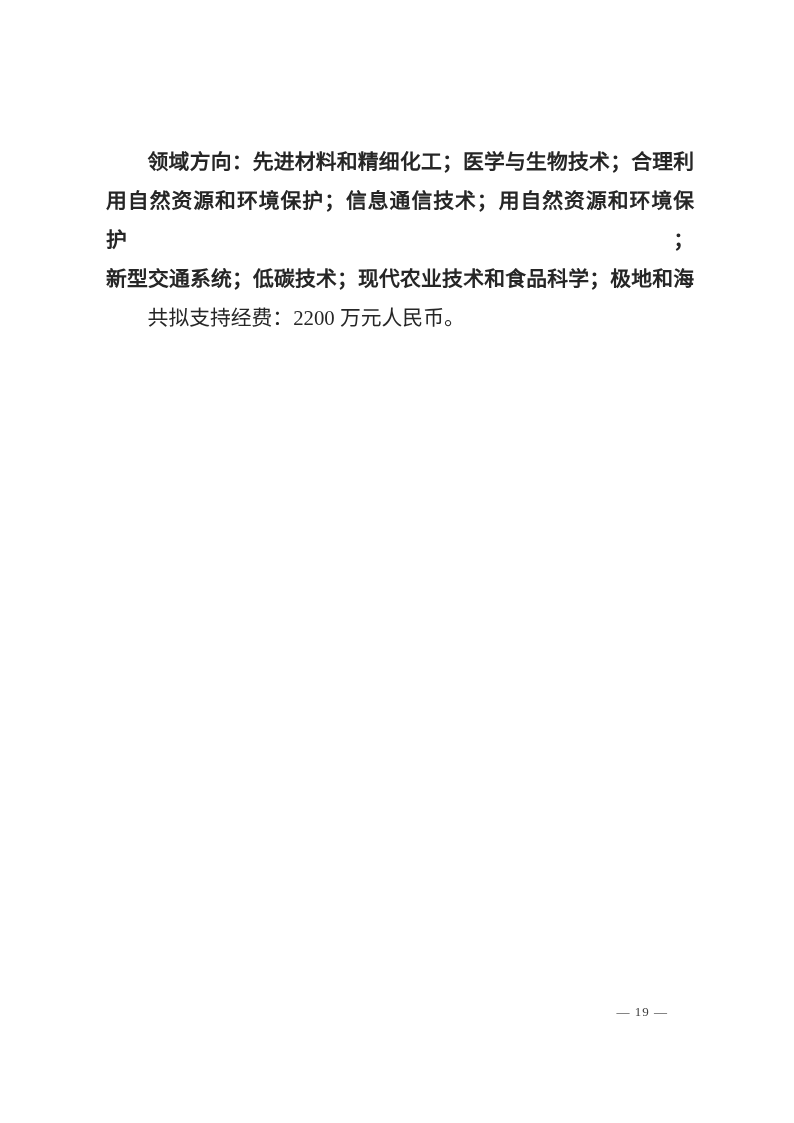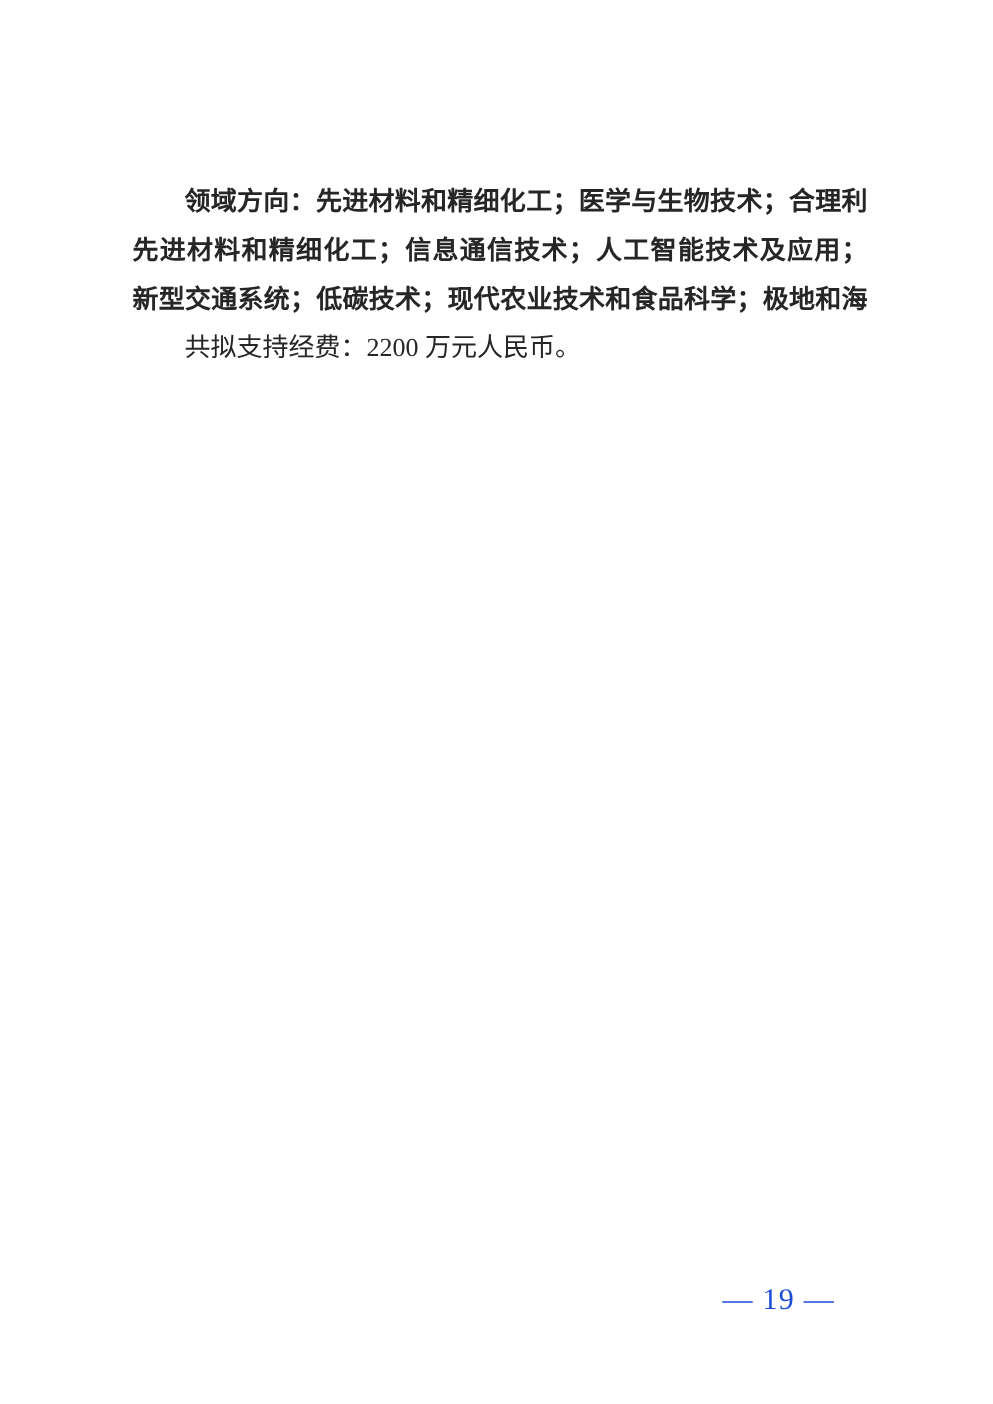--- a/index.html
+++ b/index.html
@@ -42,38 +42,37 @@
     text-align: left;
     text-align-last: left;
   }
   .line.first {
     text-indent: 2em;
   }
   .footer {
     position: absolute;
     top: 999px;
     right: 126px;
-    font-size: 24px;
+    font-size: 13px;
     line-height: 26px;
-    color: #1d4ed8;
+    color: #404040;
     letter-spacing: 1px;
     white-space: nowrap;
-    margin-top: 28px;
   }
 </style>
 </head>
 <body>
 
 <div class="page">
 
   <div class="body-text">
 
     <div class="para">
       <div class="line first fill">领域方向：先进材料和精细化工；医学与生物技术；合理利</div>
-      <div class="line fill">先进材料和精细化工；信息通信技术；人工智能技术及应用；</div>
+      <div class="line fill">用自然资源和环境保护；信息通信技术；用自然资源和环境保护；</div>
       <div class="line fill">新型交通系统；低碳技术；现代农业技术和食品科学；极地和海</div>
     </div>
 
 
     <div class="para">
       <div class="line first last">共拟支持经费：2200 万元人民币。</div>
     </div>
 
     <div class="para">
     </div>

